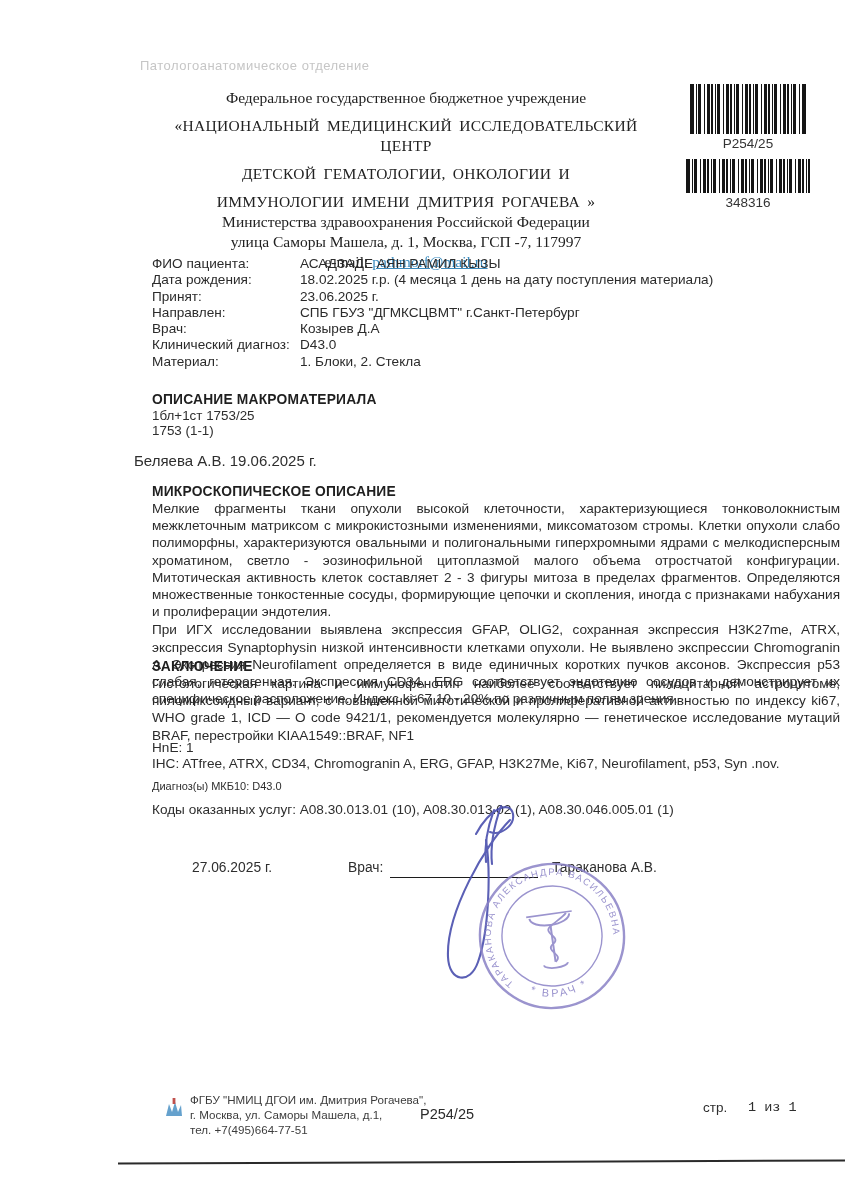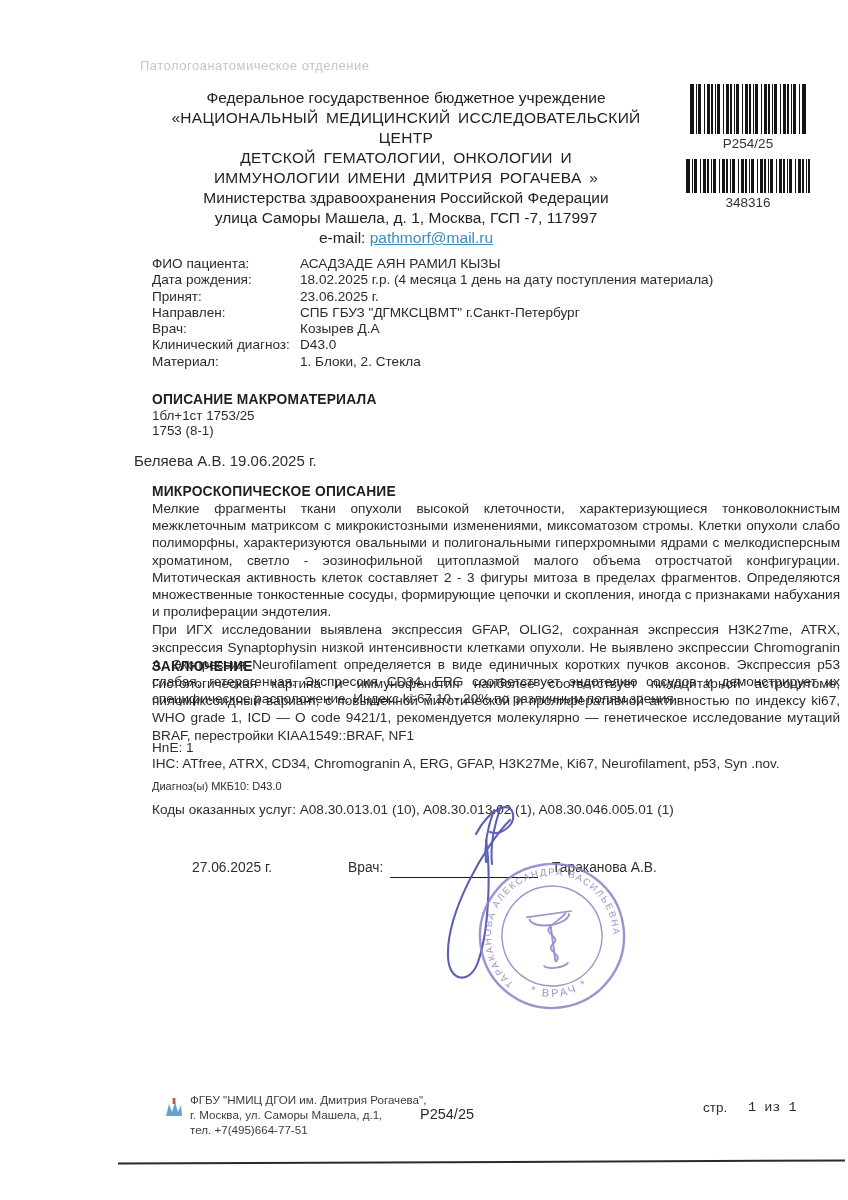--- a/index.html
+++ b/index.html
@@ -6,22 +6,22 @@
   .page{
     position:relative;width:848px;height:1200px;background:#fff;overflow:hidden;
     font-family:"Liberation Sans","DejaVu Sans",sans-serif;color:#2e2e2e;
   }
   .abs{position:absolute;}
 
   
   .dept{left:140px;top:58px;font-size:13px;color:#c6c6c6;letter-spacing:.5px;}
 
   
-  .org-header{left:150px;top:88px;width:512px;text-align:center;line-height:20px;font-size:15.5px;color:#222;}
-  .org-header .caps{font-size:15.5px;letter-spacing:.3px;word-spacing:3px;}
+  .org-header{left:150px;top:88px;width:512px;text-align:center;line-height:20px;font-size:15.5px;color:#222;font-family:Liberation Serif, serif;}
+  .org-header .caps{font-size:15.5px;letter-spacing:.3px;word-spacing:3px;margin-top:8px;}
   .org-header .email-line a{color:#3a8bbf;text-decoration:underline;}
 
   
   .barcode-wrap{left:683px;top:84px;width:130px;text-align:center;}
   .barcode{
     margin:0 auto;
     background:repeating-linear-gradient(90deg,
       #151515 0 2px,#fff 2px 4px,#151515 4px 5px,#fff 5px 6px,
       #151515 6px 9px,#fff 9px 12px,#151515 12px 13px,#fff 13px 15px,
       #151515 15px 18px,#fff 18px 19px);
@@ -124,21 +124,21 @@
     </div>
     <div class="row">
       <span class="lbl">Материал:</span>
       <span class="val">1. Блоки, 2. Стекла</span>
     </div>
   </div>
 
   <div class="abs macro">
     <div class="h-bold">ОПИСАНИЕ МАКРОМАТЕРИАЛА</div>
     <div>1бл+1ст 1753/25</div>
-    <div>1753 (8-1)</div>
+    <div>1753 (1-1)</div>
   </div>
 
   <div class="abs author">Беляева А.В. 19.06.2025 г.</div>
 
   <div class="abs micro">
     <div class="h-bold">МИКРОСКОПИЧЕСКОЕ ОПИСАНИЕ</div>
     <div class="body">Мелкие фрагменты ткани опухоли высокой клеточности, характеризующиеся тонковолокнистым межклеточным матриксом с микрокистозными изменениями, миксоматозом стромы. Клетки опухоли слабо полиморфны, характеризуются овальными и полигональными гиперхромными ядрами с мелкодисперсным хроматином, светло - эозинофильной цитоплазмой малого объема отростчатой конфигурации. Митотическая активность клеток составляет 2 - 3 фигуры митоза в пределах фрагментов. Определяются множественные тонкостенные сосуды, формирующие цепочки и скопления, иногда с признаками набухания и пролиферации эндотелия.</div>
     <div class="body">При ИГХ исследовании выявлена экспрессия GFAP, OLIG2, сохранная экспрессия H3K27me, ATRX, экспрессия Synaptophysin низкой интенсивности клетками опухоли. Не выявлено экспрессии Chromogranin A. Экспрессия Neurofilament определяется в виде единичных коротких пучков аксонов. Экспрессия p53 слабая, гетерогенная. Экспрессия CD34, ERG соответствует эндотелию сосудов и демонстрирует их специфическое расположение. Индекс ki-67 10 - 20% по различным полям зрения.</div>
   </div>
 

